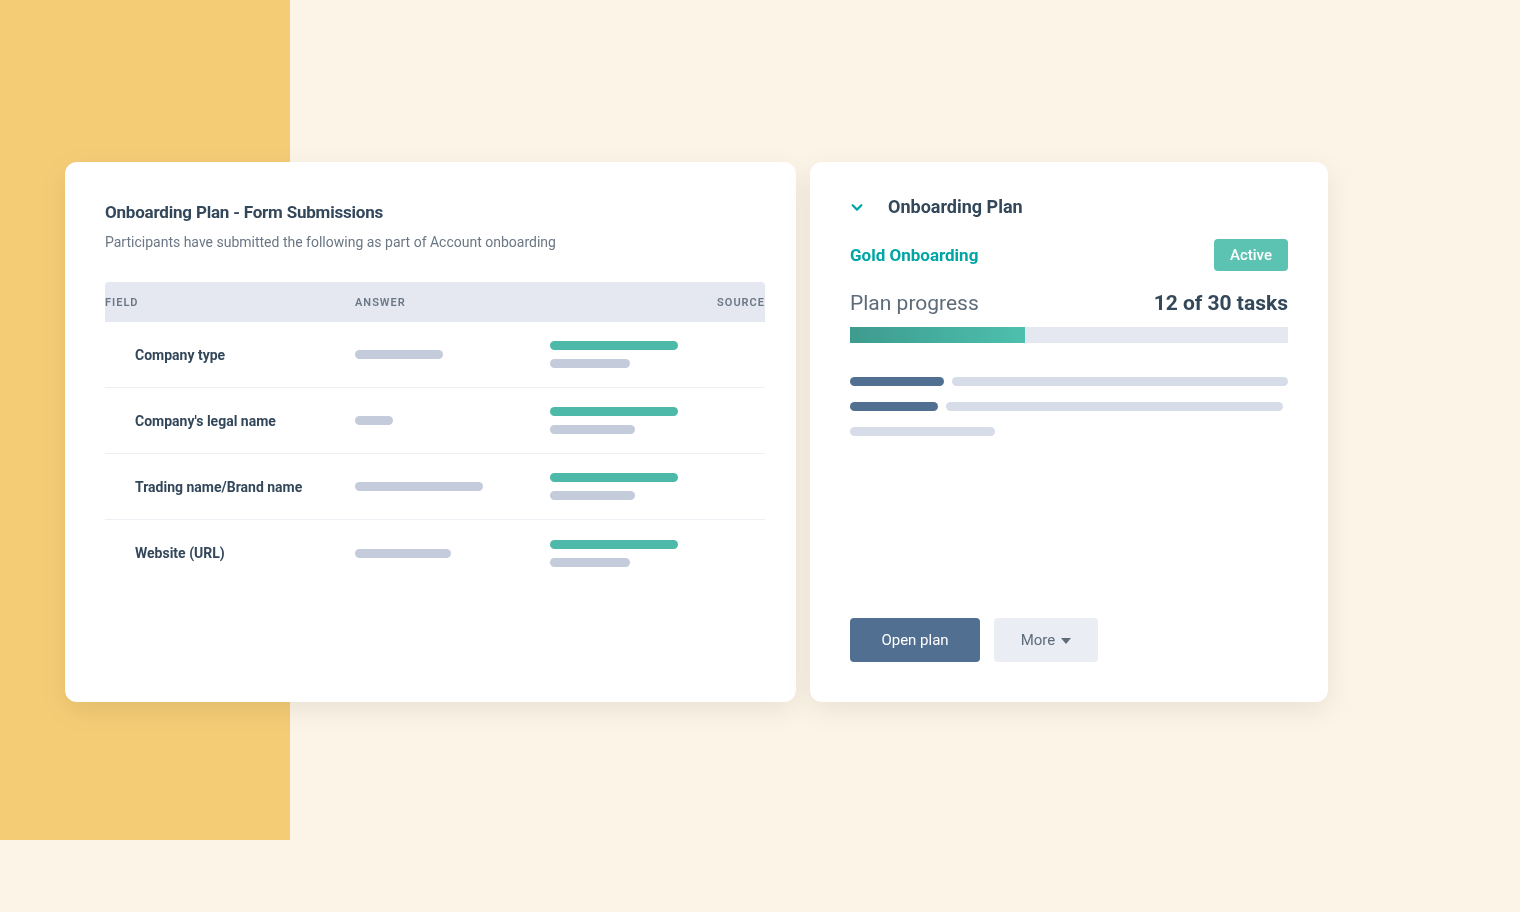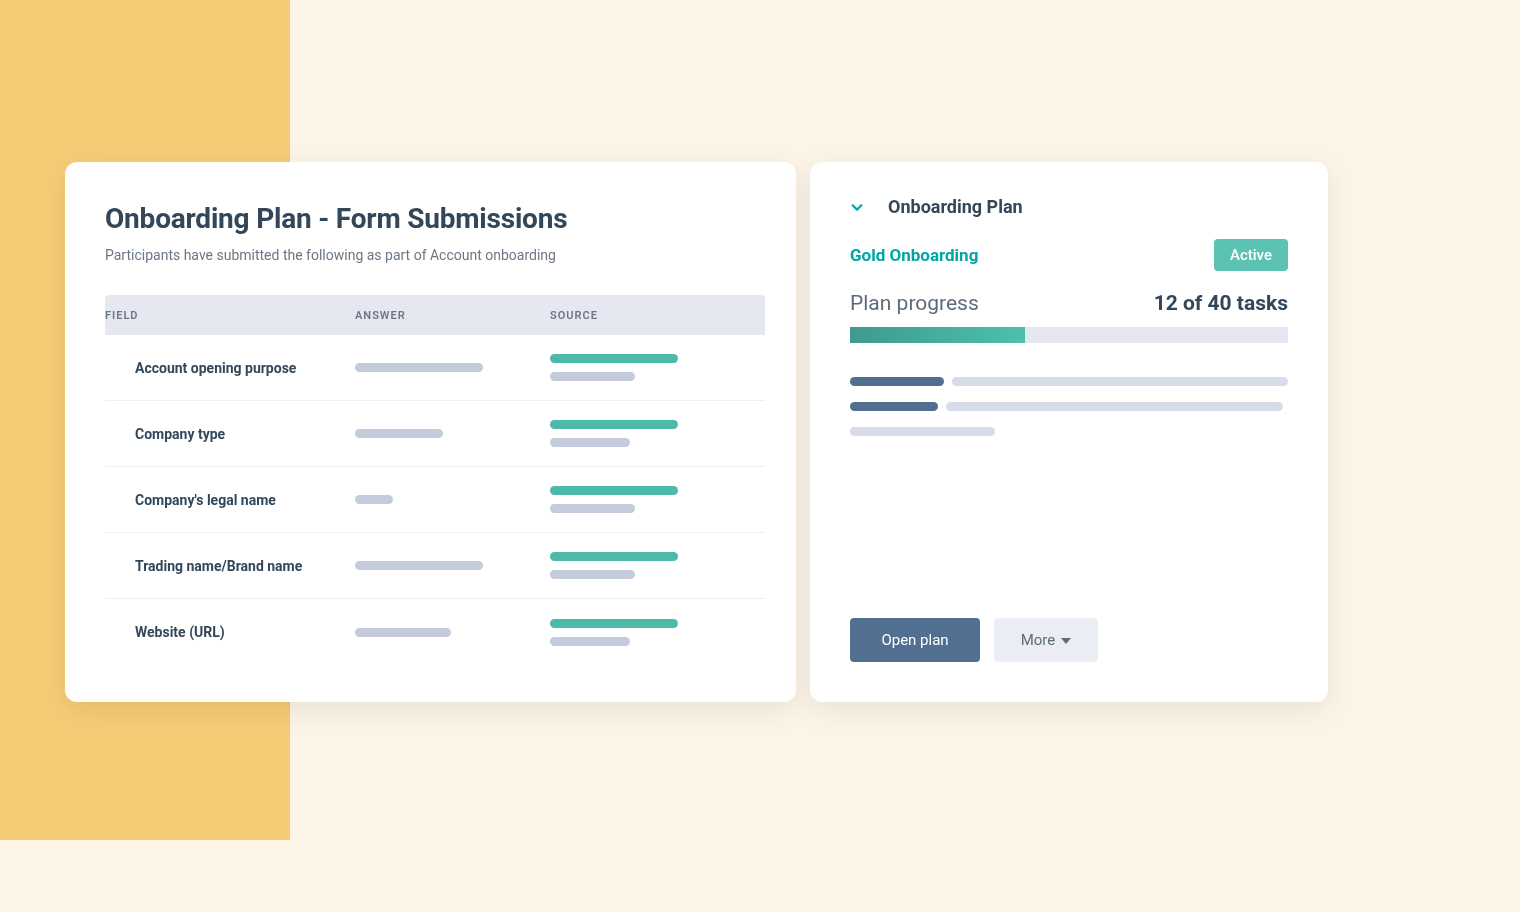--- a/index.html
+++ b/index.html
@@ -25,21 +25,21 @@
     box-shadow: 0 8px 28px rgba(0,0,0,0.08);
   }
   .card-left {
     left: 65px;
     top: 162px;
     width: 731px;
     height: 540px;
     padding: 40px 30px 40px 40px;
   }
   .card-left h1 {
-    font-size: 28px;
+    font-size: 17px;
     font-weight: 700;
     color: #33475B;
     letter-spacing: -0.2px;
   }
   .card-left .subtitle {
     margin-top: 12px;
     font-size: 14px;
     color: #6B7785;
   }
   .table {
@@ -54,21 +54,21 @@
     height: 40px;
     align-items: center;
     font-size: 11px;
     letter-spacing: 1px;
     color: #6B7785;
     font-weight: 600;
     text-transform: uppercase;
   }
   .col-field  { width: 250px; }
   .col-answer { width: 195px; }
-  .col-source { width: 215px; }
+  .col-source { width: 215px; text-align: right; }
   .trow {
     display: flex;
     align-items: center;
     height: 66px;
     border-bottom: 1px solid #ECEFF3;
     background: #fff;
   }
   .trow:last-child { border-bottom: none; }
   .cell-field {
     width: 250px;
@@ -224,30 +224,20 @@
   <p class="subtitle">Participants have submitted the following as part of Account onboarding</p>
 
   <div class="table">
     <div class="thead">
       <div class="col-field">FIELD</div>
       <div class="col-answer">ANSWER</div>
       <div class="col-source">SOURCE</div>
     </div>
     <div id="tbody">
         <div class="trow">
-          <div class="cell-field">Account opening purpose</div>
-          <div class="cell-answer">
-            <span class="bar bar-gray" style="width:128px"></span>
-          </div>
-          <div class="cell-source">
-            <span class="bar bar-teal" style="width:128px"></span>
-            <span class="bar bar-gray" style="width:85px"></span>
-          </div>
-        </div>
-        <div class="trow">
           <div class="cell-field">Company type</div>
           <div class="cell-answer">
             <span class="bar bar-gray" style="width:88px"></span>
           </div>
           <div class="cell-source">
             <span class="bar bar-teal" style="width:128px"></span>
             <span class="bar bar-gray" style="width:80px"></span>
           </div>
         </div>
         <div class="trow">
@@ -294,21 +284,21 @@
     <span class="plan-header-title">Onboarding Plan</span>
   </div>
 
   <div class="plan-name-row">
     <span class="plan-name">Gold Onboarding</span>
     <span class="badge-active">Active</span>
   </div>
 
   <div class="progress-row">
     <span class="progress-label">Plan progress</span>
-    <span class="progress-count">12 of 40 tasks</span>
+    <span class="progress-count">12 of 30 tasks</span>
   </div>
   <div class="progress-bar">
     <div class="progress-fill" id="progress-fill" style="width: 40%;"></div>
   </div>
 
   <div class="skeleton-lines">
     <div class="skeleton-row">
       <span class="sk sk-dark" style="width:97px"></span>
       <span class="sk sk-light" style="width:346px"></span>
     </div>

